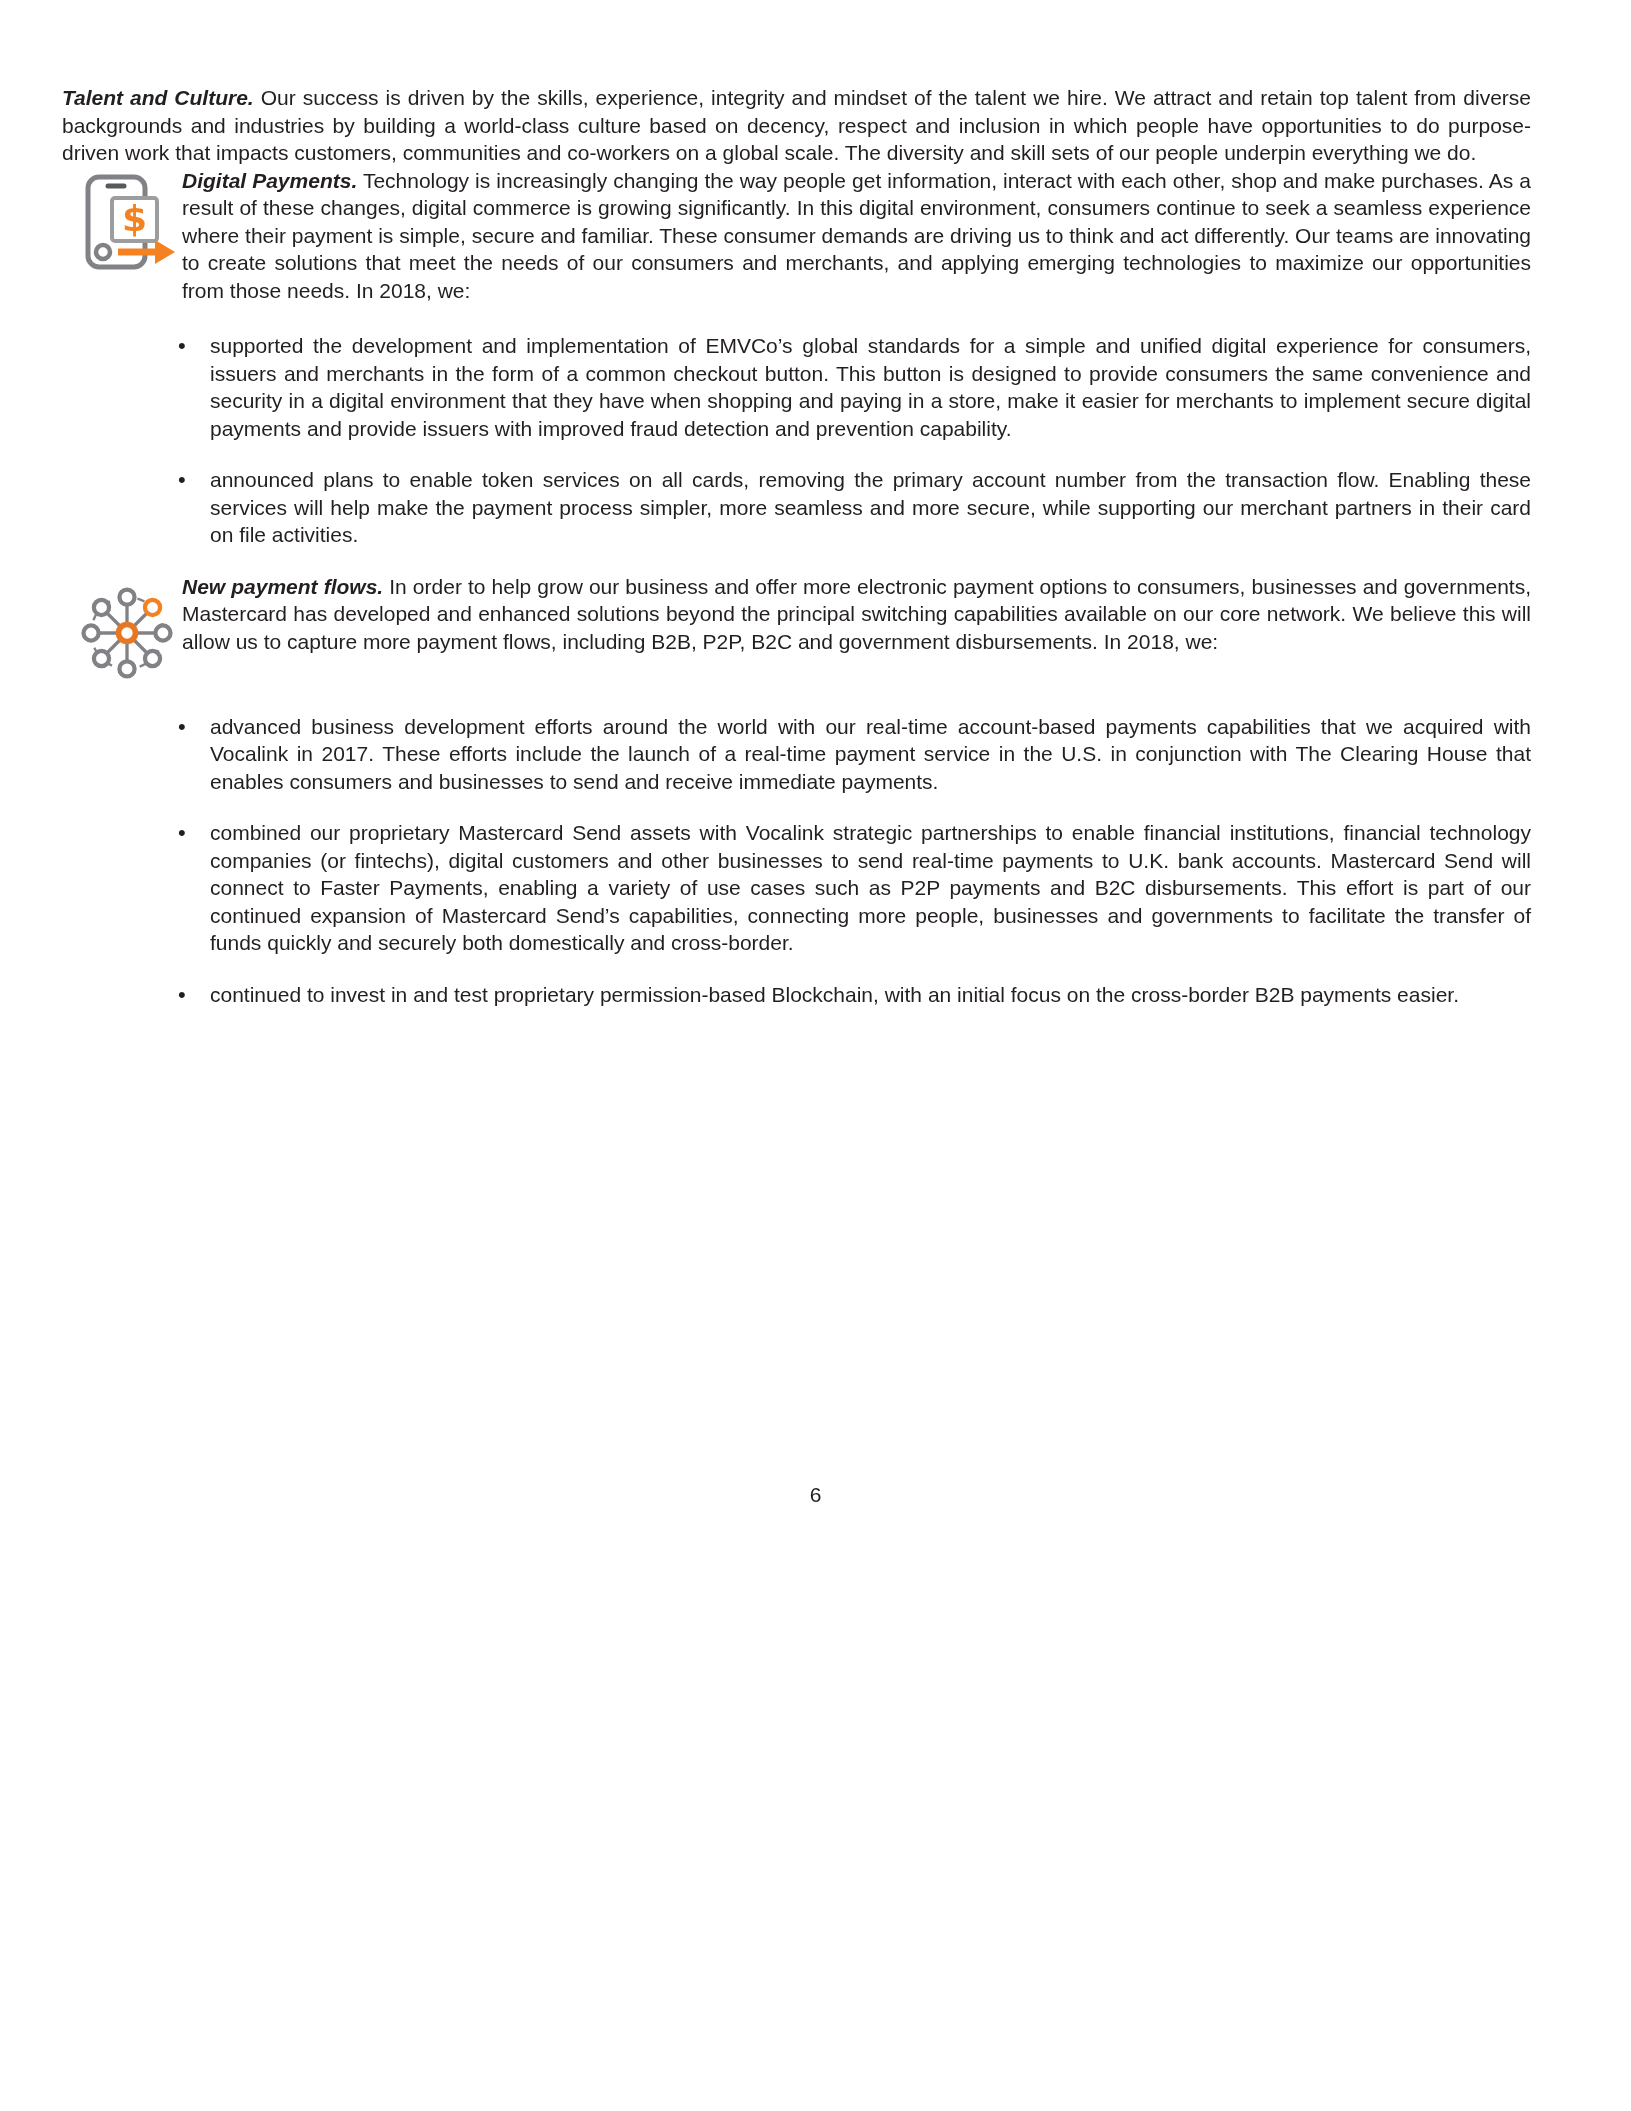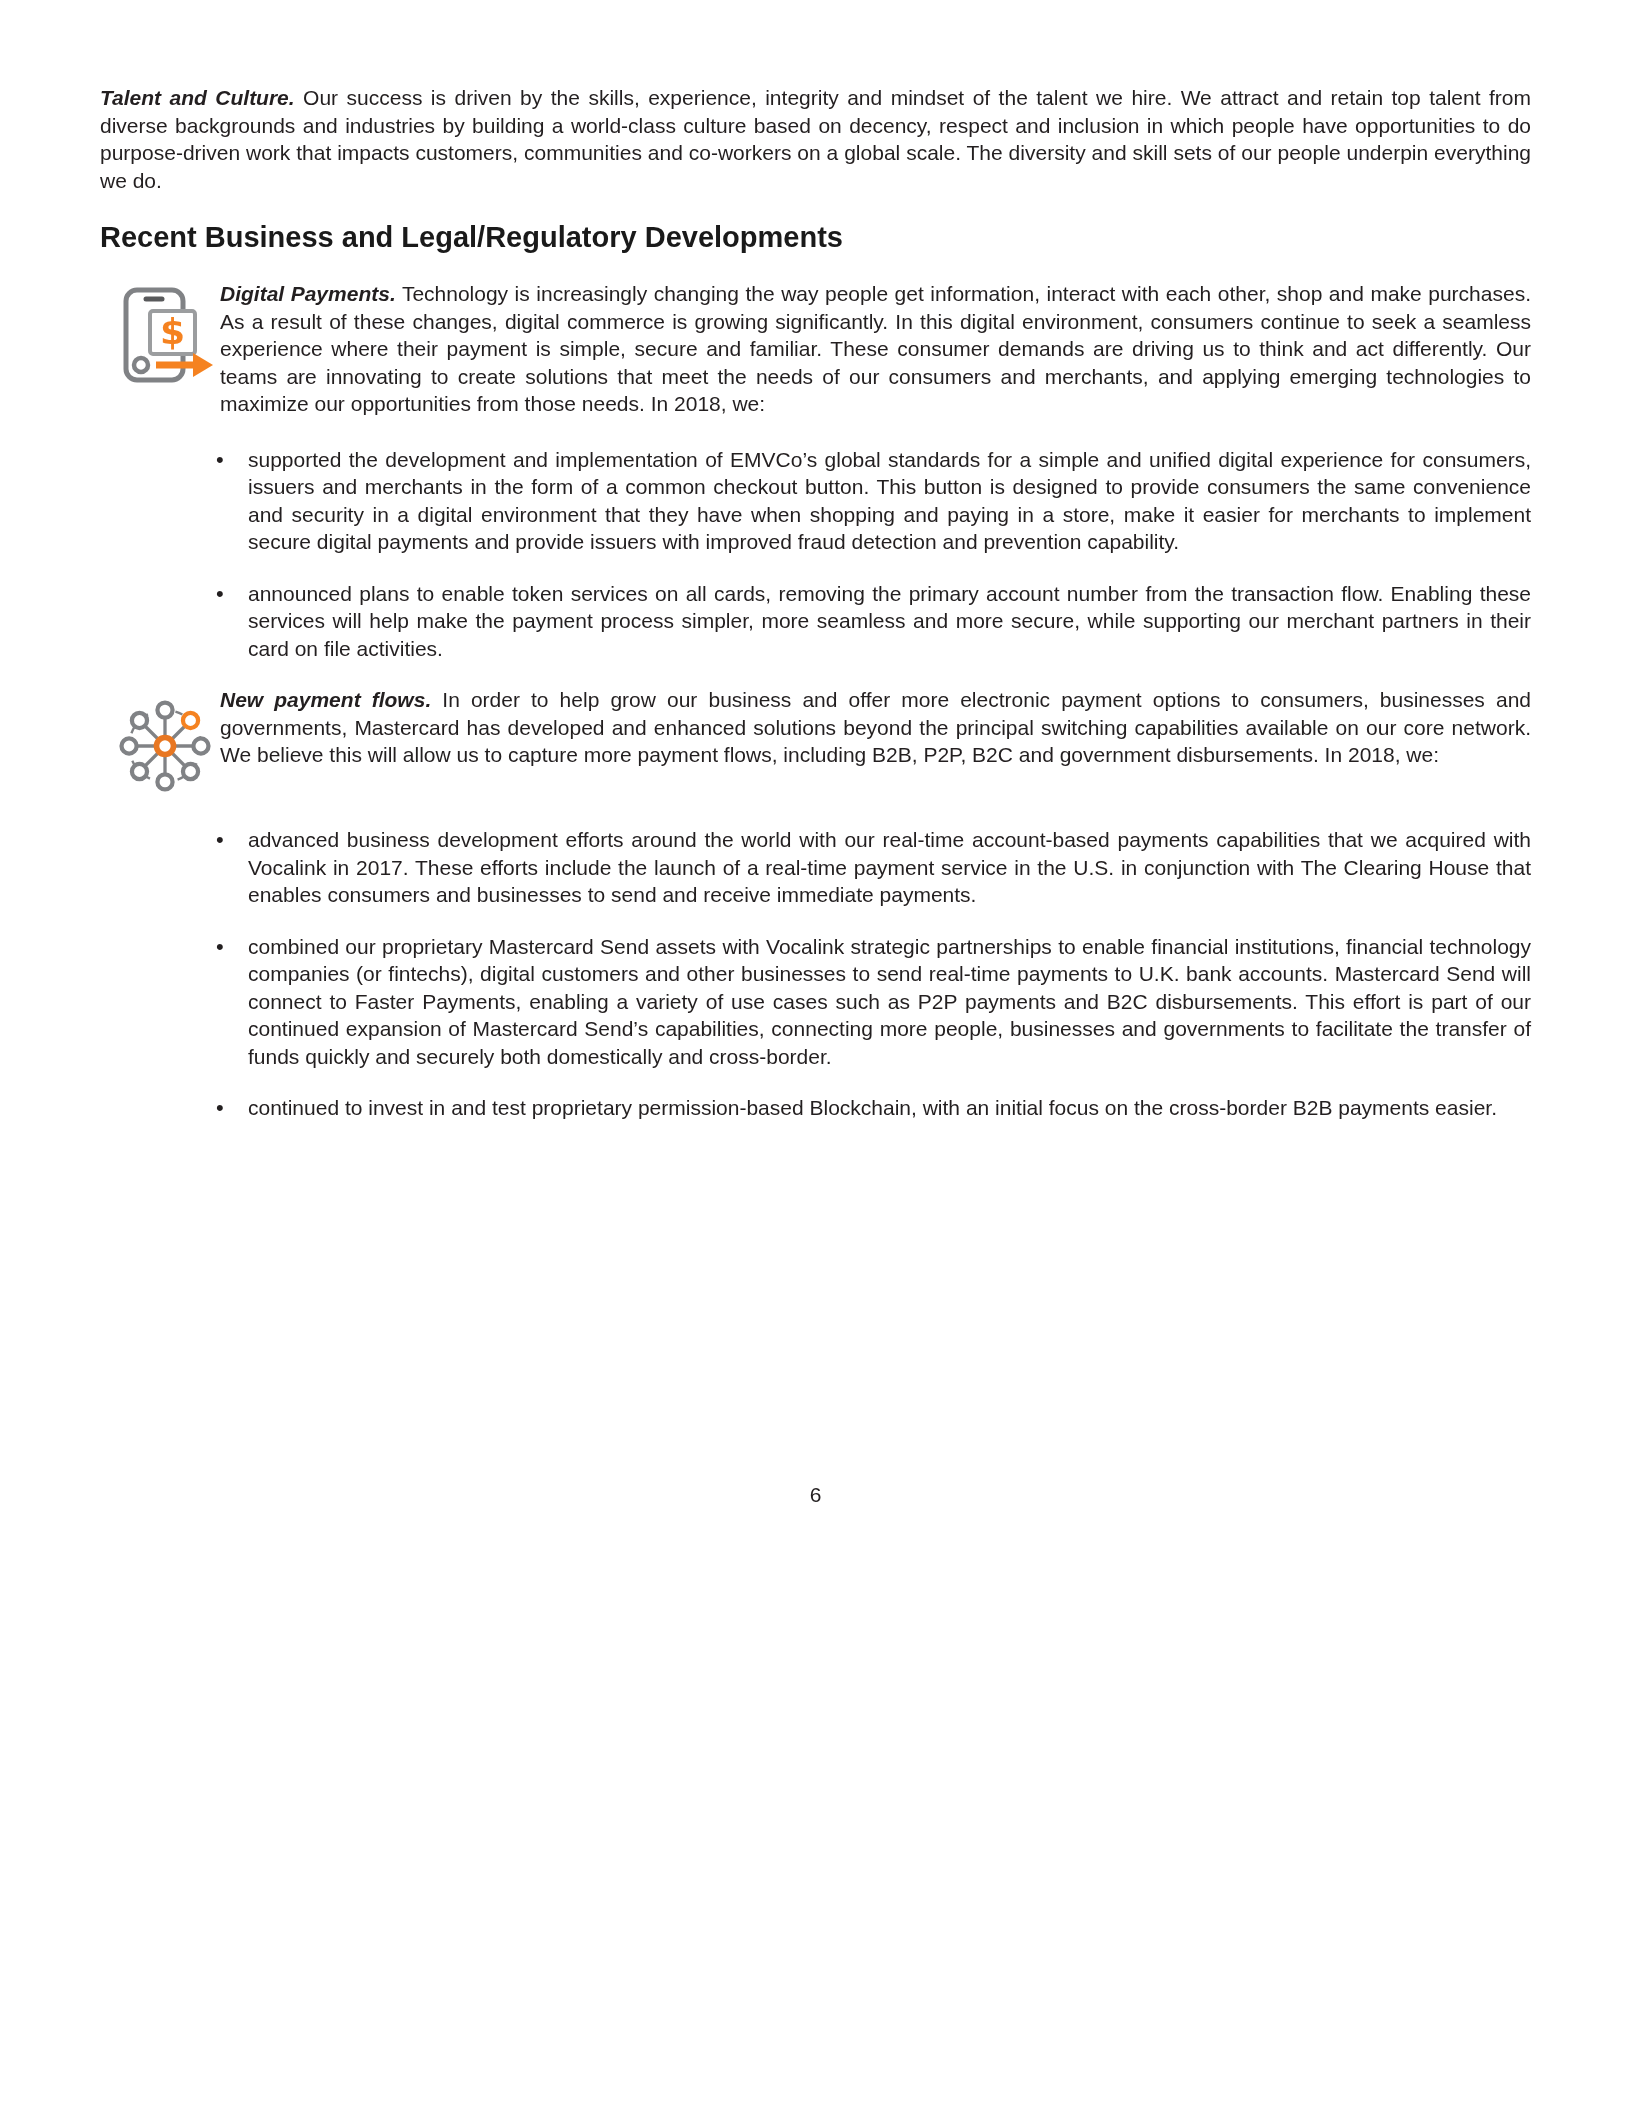--- a/index.html
+++ b/index.html
@@ -7,21 +7,21 @@
   body {
     width: 1631px;
     height: 2111px;
     position: relative;
     font-family: "Liberation Sans", sans-serif;
     color: #231f20;
   }
   .page {
     position: absolute;
     inset: 0;
-    padding: 84px 100px 0 100px;
+    padding: 84px 100px 0 62px;
   }
   .body-text {
     font-size: 21px;
     line-height: 27.5px;
     text-align: justify;
   }
   .lead {
     font-weight: bold;
     font-style: italic;
   }
@@ -76,21 +76,20 @@
     color: #231f20;
   }
 </style>
 </head>
 <body>
 
 <div class="page">
 
   <p class="body-text"><span class="lead">Talent and Culture.</span> <span>Our success is driven by the skills, experience, integrity and mindset of the talent we hire. We attract and retain top talent from diverse backgrounds and industries by building a world-class culture based on decency, respect and inclusion in which people have opportunities to do purpose-driven work that impacts customers, communities and co-workers on a global scale. The diversity and skill sets of our people underpin everything we do.</span></p>
 
-  <h1 class="section-heading">Recent Business and Legal/Regulatory Developments</h1>
 
   <div class="icon-para">
     <span class="icon-box">
       <svg width="102" height="102" viewBox="0 0 102 102" aria-hidden="true">
 
         <rect x="13" y="4" width="57" height="90" rx="11" fill="#ffffff" stroke="#808285" stroke-width="5"></rect>
 
         <line x1="33" y1="13" x2="49" y2="13" stroke="#58595b" stroke-width="5" stroke-linecap="round"></line>
 
         <rect x="37" y="25" width="45" height="43" rx="3" fill="#ffffff" stroke="#9b9d9f" stroke-width="4"></rect>

